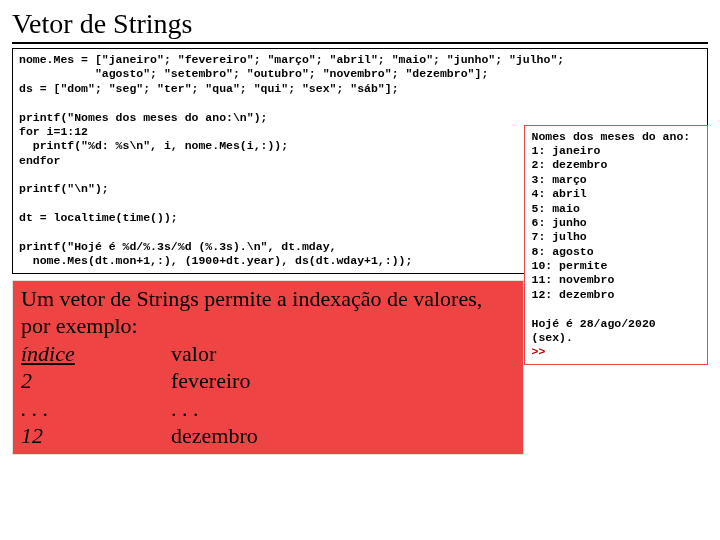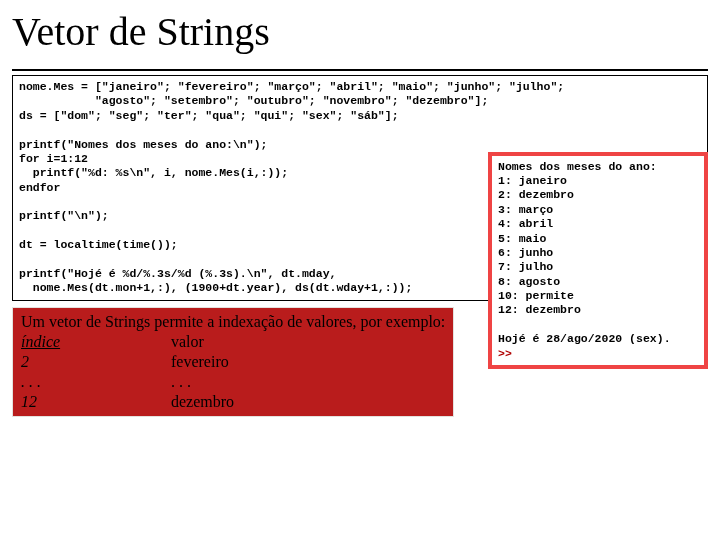--- a/index.html
+++ b/index.html
@@ -5,51 +5,51 @@
   body {
     margin: 0;
     padding: 8px 12px;
     font-family: "Times New Roman", serif;
     width: 720px;
     height: 540px;
     box-sizing: border-box;
     background: #fff;
   }
   .title {
-    font-size: 40px;
+    font-size: 28px;
     font-weight: normal;
     margin: 0 0 4px 0;
     border-bottom: 2px solid #000;
-    padding-bottom: 14px;
+    padding-bottom: 2px;
   }
   .code-block {
     border: 1px solid #000;
     font-family: "Courier New", monospace;
     font-size: 11.5px;
     line-height: 1.25;
     padding: 4px 6px;
     margin-top: 4px;
     white-space: pre;
     font-weight: bold;
   }
   .bottom-row {
     display: flex;
     margin-top: 6px;
     align-items: flex-start;
   }
   .explain-box {
-    background: #b91c1c;
+    background: #ef4444;
     font-family: "Times New Roman", serif;
-    font-size: 16px;
+    font-size: 22px;
     padding: 4px 8px;
     line-height: 1.25;
     border: 1px solid #e4e2de;
   }
   .output-box {
-    border: 4px solid #ef4444;
+    border: 1px solid #ef4444;
     font-family: "Courier New", monospace;
     font-size: 11.5px;
     font-weight: bold;
     line-height: 1.25;
     padding: 4px 6px;
     margin-left: auto;
     width: 200px;
     margin-top: -155px;
     background: #fff;
   }
@@ -92,18 +92,19 @@
     <div>Nomes dos meses do ano:</div>
     <div>1: janeiro</div>
     <div>2: dezembro</div>
     <div>3: março</div>
     <div>4: abril</div>
     <div>5: maio</div>
     <div>6: junho</div>
     <div>7: julho</div>
     <div>8: agosto</div>
     <div>10: permite</div>
+    <div>11: novembro</div>
     <div>12: dezembro</div>
     <div>&nbsp;</div>
     <div>Hojé é 28/ago/2020 (sex).</div>
     <div class="prompt">&gt;&gt;</div>
   </div>
 </div>
 
 </body></html>

